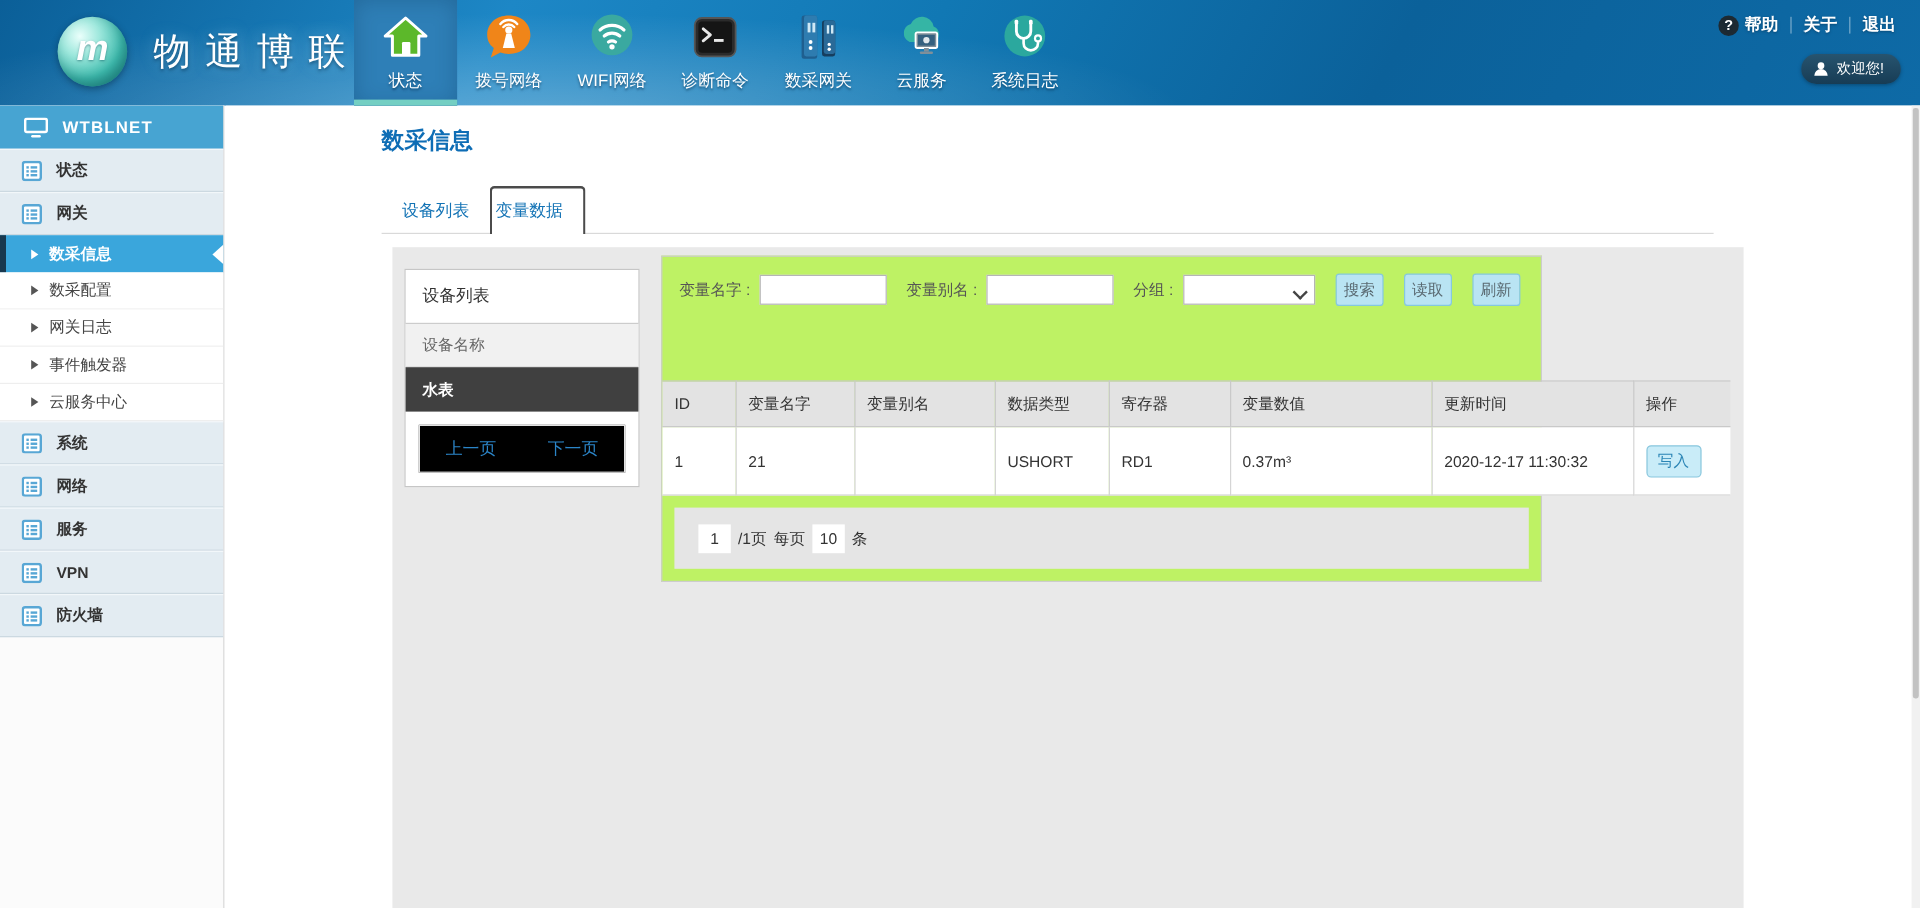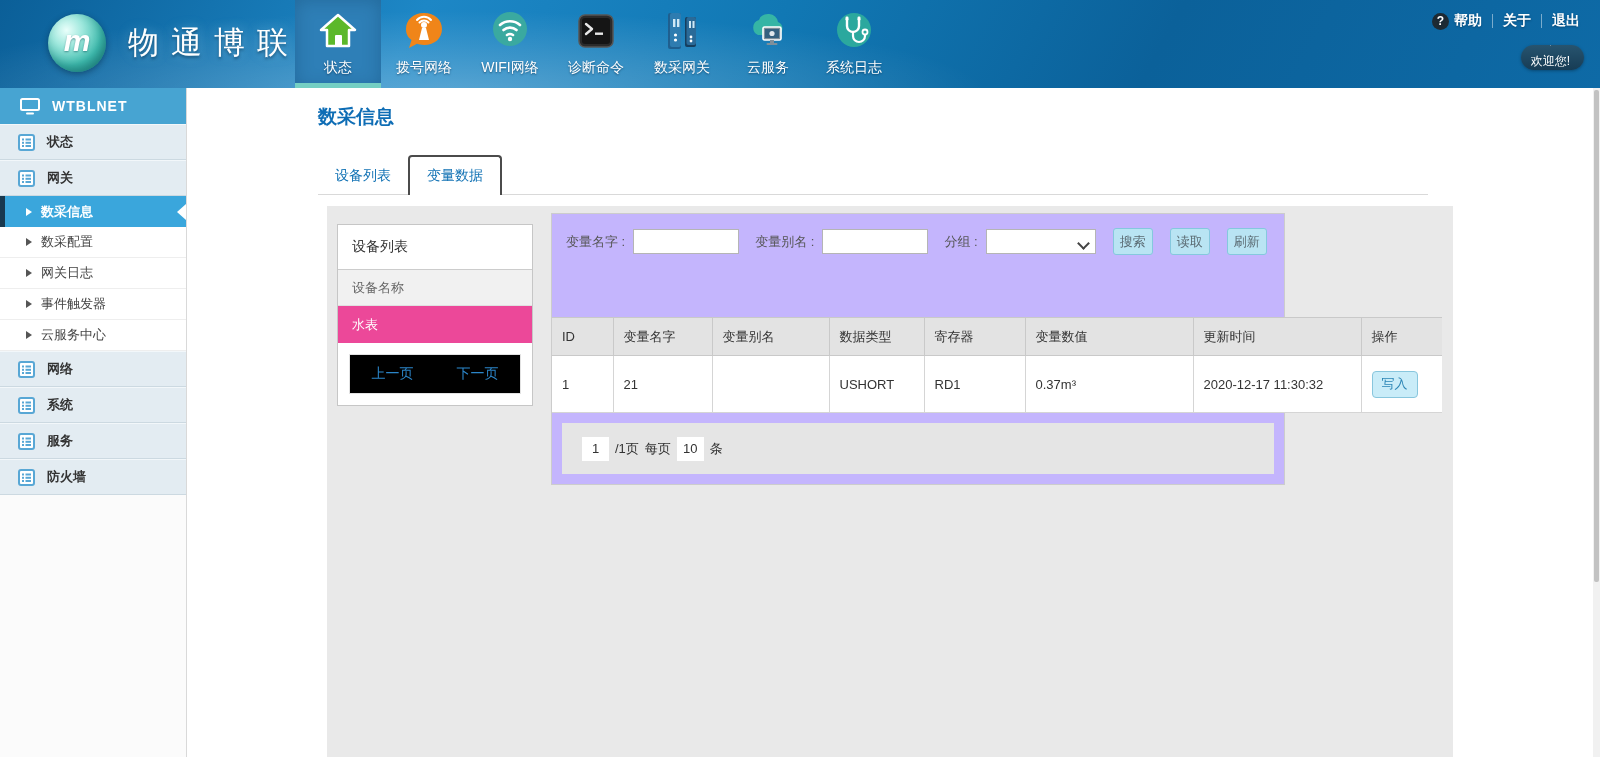--- a/index.html
+++ b/index.html
@@ -29,21 +29,21 @@
   .nav-label { margin-top:5px; color:#fff; font-size:14px; text-shadow:0 1px 2px rgba(0,40,70,.6); }
 
   .top-links { position:absolute; right:20px; top:12px; display:flex; align-items:center; gap:10px; z-index:5;
     color:#fff; font-size:14px; font-weight:bold; text-shadow:0 1px 2px rgba(0,40,70,.5); }
   .top-links .lnk { cursor:pointer; display:flex; align-items:center; gap:5px; }
   .tl-div { width:1px; height:14px; background:rgba(255,255,255,.45); }
   .help-circle { width:17px; height:17px; border-radius:50%; background:#1d2a33; color:#fff;
     font-size:12px; display:flex; align-items:center; justify-content:center; font-weight:bold; }
   .welcome-pill { position:absolute; right:16px; top:45px; height:25px; padding:0 14px 0 10px; z-index:5;
     background:linear-gradient(180deg,#27546f,#173c55); border-radius:13px; display:flex; align-items:center; gap:7px;
-    box-shadow:0 1px 3px rgba(0,30,50,.4); color:#fff; font-size:12px;flex-direction:column; }
+    box-shadow:0 1px 3px rgba(0,30,50,.4); color:#fff; font-size:12px; }
 
   
   .sidebar { position:absolute; left:0; top:88px; width:187px; height:669px; background:#fbfbfb; border-right:1px solid #d9d9d9; }
   .sb-head { height:36px; background:#47a4d2; display:flex; align-items:center; gap:12px; padding-left:20px; }
   .sb-head-title { color:#fff; font-weight:bold; font-size:14px; letter-spacing:1px; }
   .sb-group { height:36px; background:#e3ecf2; border-bottom:1px solid #ccd9e1; border-top:1px solid #f2f7fa;
     display:flex; align-items:center; gap:12px; padding-left:18px; cursor:pointer; }
   .sb-group-label { font-size:13px; font-weight:bold; color:#333; }
   .sb-sub { height:31px; background:#fff; border-bottom:1px solid #eee; display:flex; align-items:center;
     gap:9px; padding-left:26px; cursor:pointer; font-size:13px; color:#444; position:relative; }
@@ -53,37 +53,37 @@
   .sb-sub.active .sb-caret { border-left-color:#fff; }
   .sb-sub.active::after { content:""; position:absolute; right:0; top:50%; transform:translateY(-50%);
     width:0; height:0; border-top:8px solid transparent; border-bottom:8px solid transparent; border-right:9px solid #fff; }
 
   
   .main { position:absolute; left:188px; top:88px; width:1412px; height:669px; background:#fff; }
   .page-title { position:absolute; left:130px; top:16px; font-size:19px; font-weight:bold; color:#0e6db5; }
   .tabs { position:absolute; left:130px; top:68px; width:1110px; height:39px; border-bottom:1px solid #d9d9d9; display:flex; align-items:flex-end; }
   .tab { font-size:14px; color:#1373b5; padding:9px 17px; cursor:pointer; }
   .tab.active { border:2px solid #4b4b4b; border-bottom:none; border-radius:4px 4px 0 0; background:#fff;
-    position:relative; top:1px; padding:10px 17px 10px 17px; color:#1373b5; }
+    position:relative; top:1px; padding:10px 17px 10px 3px; color:#1373b5; }
 
   .gray-panel { position:absolute; left:139px; top:118px; width:1126px; height:551px; background:#e9e9e9; }
 
   
   .dev-box { position:absolute; left:10px; top:18px; width:196px; background:#fff; border:1px solid #c6c6c6; }
   .dev-head { height:45px; display:flex; align-items:center; padding-left:14px; font-size:14px; color:#333; border-bottom:1px solid #ccc; }
   .dev-colhead { height:36px; display:flex; align-items:center; padding-left:14px; font-size:13px; color:#666;
     background:#f1f1f1; border-bottom:1px solid #e0e0e0; }
   .dev-row { height:37px; display:flex; align-items:center; padding-left:14px; font-size:13px; cursor:pointer; }
-  .dev-row.selected { background:#ec4899; color:#fff; font-weight:normal; }
+  .dev-row.selected { background:#404040; color:#fff; font-weight:bold; }
   .dev-pager { margin:11px; height:40px; background:#000000; border:1px solid #e2e2e2;
     display:flex; align-items:center; justify-content:space-around; }
   .dev-pager a { color:#2b85c8; font-size:14px; text-decoration:none; cursor:pointer; }
 
   
-  .content-panel { position:absolute; left:224px; top:7px; width:734px; background:#c4b5fd; border:1px solid #ccc; }
+  .content-panel { position:absolute; left:224px; top:7px; width:734px; background:#bef264; border:1px solid #ccc; }
   .filter-row { height:55px; display:flex; align-items:center; padding:0 14px; gap:8px; font-size:13px; color:#555; }
   .filter-row label { margin-left:8px; }
   .txt-input { width:106px; height:25px; border:1px solid #b5b5b5; background:#fff; padding:0 4px; font-size:13px; }
   .sel-input { width:110px; height:25px; border:1px solid #b5b5b5; background:#fff; font-size:13px; color:#333;
     appearance:none; -webkit-appearance:none; padding:0 4px; position:relative; }
   .sel-wrap { position:relative; display:inline-block; }
   .sel-wrap::after { content:""; position:absolute; right:8px; top:10px; width:7px; height:7px;
     border-right:2px solid #444; border-bottom:2px solid #444; transform:rotate(45deg); pointer-events:none; }
   .btn-cyan { margin-left:9px; min-width:36px; height:27px; padding:0 6px; background:#b9e4f3; border:1px solid #85c8de;
     border-radius:3px; color:#5a6a72; font-size:13px; cursor:pointer; }
@@ -290,45 +290,57 @@
   <div class="sb-group">
     <svg width="17" height="17" viewBox="0 0 17 17">
         <rect x="1" y="1" width="15" height="15" rx="2" fill="#fff" stroke="#58a7d5" stroke-width="2"></rect>
         <rect x="4" y="4.5" width="2" height="2" fill="#58a7d5"></rect>
         <rect x="7.5" y="4.5" width="5.5" height="2" fill="#58a7d5"></rect>
         <rect x="4" y="7.8" width="2" height="2" fill="#58a7d5"></rect>
         <rect x="7.5" y="7.8" width="5.5" height="2" fill="#58a7d5"></rect>
         <rect x="4" y="11" width="2" height="2" fill="#58a7d5"></rect>
         <rect x="7.5" y="11" width="5.5" height="2" fill="#58a7d5"></rect>
       </svg>
+    <span class="sb-group-label">系统</span>
+  </div>
+  <div class="sb-group">
+    <svg width="17" height="17" viewBox="0 0 17 17">
+        <rect x="1" y="1" width="15" height="15" rx="2" fill="#fff" stroke="#58a7d5" stroke-width="2"></rect>
+        <rect x="4" y="4.5" width="2" height="2" fill="#58a7d5"></rect>
+        <rect x="7.5" y="4.5" width="5.5" height="2" fill="#58a7d5"></rect>
+        <rect x="4" y="7.8" width="2" height="2" fill="#58a7d5"></rect>
+        <rect x="7.5" y="7.8" width="5.5" height="2" fill="#58a7d5"></rect>
+        <rect x="4" y="11" width="2" height="2" fill="#58a7d5"></rect>
+        <rect x="7.5" y="11" width="5.5" height="2" fill="#58a7d5"></rect>
+      </svg>
     <span class="sb-group-label">网络</span>
   </div>
   <div class="sb-group">
     <svg width="17" height="17" viewBox="0 0 17 17">
         <rect x="1" y="1" width="15" height="15" rx="2" fill="#fff" stroke="#58a7d5" stroke-width="2"></rect>
         <rect x="4" y="4.5" width="2" height="2" fill="#58a7d5"></rect>
         <rect x="7.5" y="4.5" width="5.5" height="2" fill="#58a7d5"></rect>
         <rect x="4" y="7.8" width="2" height="2" fill="#58a7d5"></rect>
         <rect x="7.5" y="7.8" width="5.5" height="2" fill="#58a7d5"></rect>
         <rect x="4" y="11" width="2" height="2" fill="#58a7d5"></rect>
         <rect x="7.5" y="11" width="5.5" height="2" fill="#58a7d5"></rect>
       </svg>
-    <span class="sb-group-label">系统</span>
-  </div>
-  <div class="sb-group">
-    <svg width="17" height="17" viewBox="0 0 17 17">
-        <rect x="1" y="1" width="15" height="15" rx="2" fill="#fff" stroke="#58a7d5" stroke-width="2"></rect>
-        <rect x="4" y="4.5" width="2" height="2" fill="#58a7d5"></rect>
-        <rect x="7.5" y="4.5" width="5.5" height="2" fill="#58a7d5"></rect>
-        <rect x="4" y="7.8" width="2" height="2" fill="#58a7d5"></rect>
-        <rect x="7.5" y="7.8" width="5.5" height="2" fill="#58a7d5"></rect>
-        <rect x="4" y="11" width="2" height="2" fill="#58a7d5"></rect>
-        <rect x="7.5" y="11" width="5.5" height="2" fill="#58a7d5"></rect>
-      </svg>
     <span class="sb-group-label">服务</span>
+  </div>
+  <div class="sb-group">
+    <svg width="17" height="17" viewBox="0 0 17 17">
+        <rect x="1" y="1" width="15" height="15" rx="2" fill="#fff" stroke="#58a7d5" stroke-width="2"></rect>
+        <rect x="4" y="4.5" width="2" height="2" fill="#58a7d5"></rect>
+        <rect x="7.5" y="4.5" width="5.5" height="2" fill="#58a7d5"></rect>
+        <rect x="4" y="7.8" width="2" height="2" fill="#58a7d5"></rect>
+        <rect x="7.5" y="7.8" width="5.5" height="2" fill="#58a7d5"></rect>
+        <rect x="4" y="11" width="2" height="2" fill="#58a7d5"></rect>
+        <rect x="7.5" y="11" width="5.5" height="2" fill="#58a7d5"></rect>
+      </svg>
+    <span class="sb-group-label">VPN</span>
   </div>
   <div class="sb-group">
     <svg width="17" height="17" viewBox="0 0 17 17">
         <rect x="1" y="1" width="15" height="15" rx="2" fill="#fff" stroke="#58a7d5" stroke-width="2"></rect>
         <rect x="4" y="4.5" width="2" height="2" fill="#58a7d5"></rect>
         <rect x="7.5" y="4.5" width="5.5" height="2" fill="#58a7d5"></rect>
         <rect x="4" y="7.8" width="2" height="2" fill="#58a7d5"></rect>
         <rect x="7.5" y="7.8" width="5.5" height="2" fill="#58a7d5"></rect>
         <rect x="4" y="11" width="2" height="2" fill="#58a7d5"></rect>
         <rect x="7.5" y="11" width="5.5" height="2" fill="#58a7d5"></rect>

